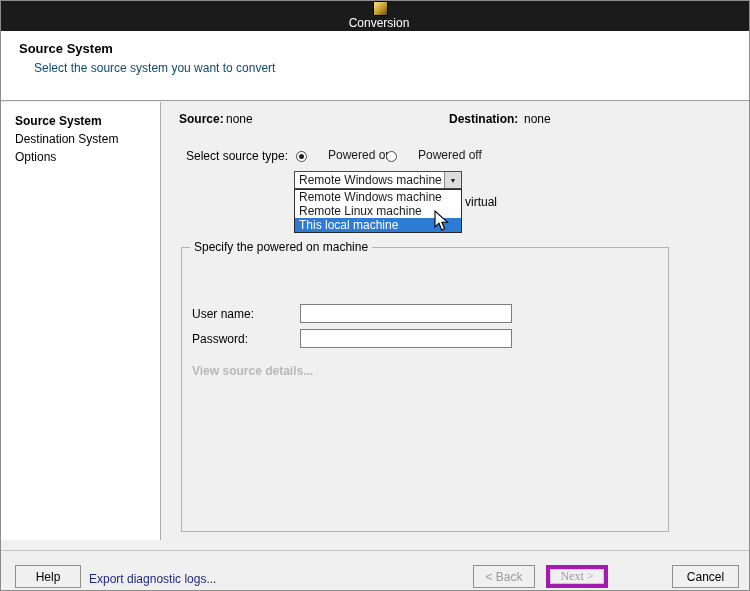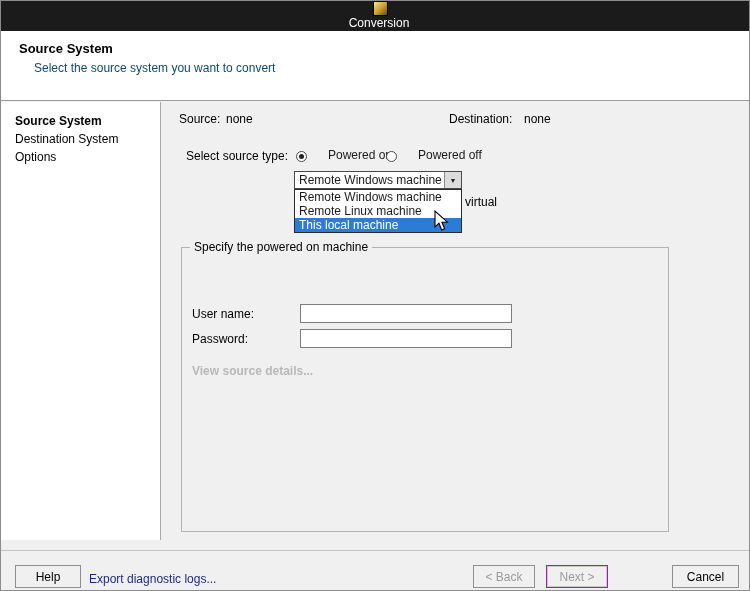--- a/index.html
+++ b/index.html
@@ -19,21 +19,21 @@
   .header-subtitle{position:absolute;left:33px;top:30px;font-size:12px;color:#0c4a6e;}
 
   
   .sidebar{position:absolute;left:0;top:101px;width:160px;bottom:50px;background:#fff;border-right:1px solid #a9a9a9;box-sizing:border-box;}
   .side-item{padding:2px 0 2px 14px;font-size:12px;color:#000;}
   .sidebar .side-item:first-child{margin-top:10px;font-weight:bold;}
 
   
   .content{position:absolute;left:161px;top:101px;right:0;bottom:50px;background:#f0f0f0;}
   .lbl{position:absolute;font-size:12px;color:#000;white-space:nowrap;}
-  .bold{font-weight:normal;}
+  .bold{font-weight:bold;}
   .radio-row{position:absolute;display:flex;align-items:flex-end;gap:21px;}
   .radio{width:11px;height:11px;border-radius:50%;border:1px solid #4a4a4a;background:#fff;display:inline-block;position:relative;box-sizing:border-box;}
   .radio.checked::after{content:"";position:absolute;left:2px;top:2px;width:5px;height:5px;border-radius:50%;background:#222;}
 
   .combo{position:absolute;background:#fff;border:1px solid #4a4a4a;display:flex;align-items:center;box-sizing:border-box;}
   .combo-text{flex:1;padding-left:4px;font-size:12px;overflow:hidden;white-space:nowrap;}
   .combo-btn{width:16px;align-self:stretch;background:#dcdcdc;border-left:1px solid #8a8a8a;display:flex;align-items:center;justify-content:center;font-size:7px;color:#222;}
 
   .dropdown-list{position:absolute;background:#fff;border:1px solid #2a2a2a;z-index:5;box-sizing:border-box;}
   .opt{height:14px;line-height:14px;padding-left:4px;font-size:12px;white-space:nowrap;overflow:hidden;}
@@ -47,21 +47,21 @@
   .ip-combo{display:flex;width:212px;height:19px;border:1px solid #7c7c7c;background:#fff;box-sizing:border-box;}
   .ip-combo input{flex:1;border:none;outline:none;font-family:inherit;font-size:12px;padding:0 3px;min-width:0;background:#fff;}
   .details-link{position:absolute;left:10px;top:110px;color:#b8b8b8;font-size:12px;font-weight:bold;}
 
   .cursor{position:absolute;z-index:9;}
 
   
   .footer{position:absolute;left:0;bottom:0;width:100%;height:40px;background:#f0f0f0;border-top:1px solid #c3c3c3;box-sizing:border-box;}
   .btn{position:absolute;top:14px;height:23px;background:#f0f0f0;border:1px solid #8f8f8f;font-family:inherit;font-size:12px;color:#000;padding:0;}
   .btn.disabled{color:#9b9b9b;}
-  .btn.default{border:1px solid #a21caf;box-shadow:inset 0 0 0 1px #c9c9c9;}
+  .btn.default{border:4px solid #a21caf;box-shadow:inset 0 0 0 1px #c9c9c9;font-family:Liberation Serif, serif;}
   .link{position:absolute;left:88px;top:21px;font-size:12px;color:#1f2a7e;cursor:pointer;white-space:nowrap;}
 </style>
 </head>
 <body>
 
 <div class="window">
 
   <div class="titlebar">
     <div class="app-icon"></div>
     <div class="titlebar-text">Conversion</div>

